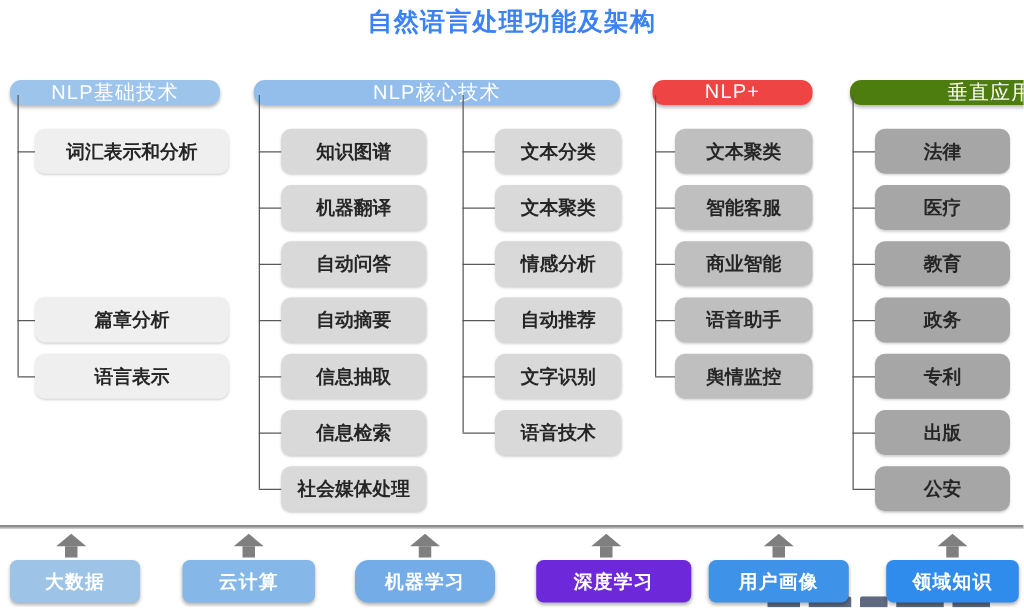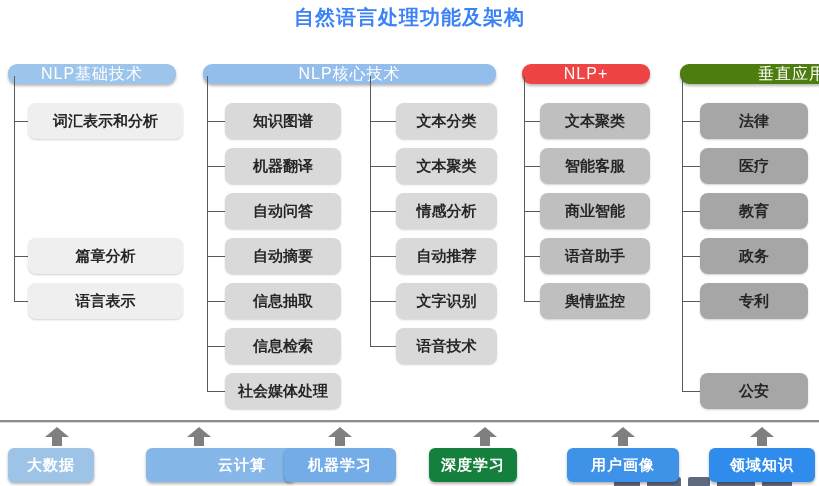--- a/index.html
+++ b/index.html
@@ -55,24 +55,24 @@
   .arrow{position:absolute;top:427px;width:24px;height:19px;}
   .arrow .head{width:0;height:0;border-left:12px solid transparent;border-right:12px solid transparent;border-bottom:10px solid #7f7f7f;}
   .arrow .stem{width:10px;height:9px;background:#7f7f7f;margin:0 auto;}
   .a0{left:45px}.a1{left:187px}.a2{left:328px}.a3{left:473px}.a4{left:611px}.a5{left:750px}
   
   .fbox{
     position:absolute;top:448px;height:34px;border-radius:6px;color:#fff;z-index:2;
     font-weight:bold;font-size:15px;display:flex;align-items:center;justify-content:center;
     box-shadow:0 2px 3px rgba(0,0,0,.3);letter-spacing:1px;
   }
-  .f0{left:8px;width:86px;background:#9DC3E6;}
-  .f1{left:146px;width:106px;background:#85B7E8;padding-left:43px;}
-  .f2{left:284px;width:112px;background:#74ACE8;}
-  .f3{left:429px;width:88px;background:#15803d;}
+  .f0{left:8px;width:104px;background:#9DC3E6;}
+  .f1{left:146px;width:106px;background:#85B7E8;}
+  .f2{left:284px;width:112px;background:#74ACE8;border-radius:11px;}
+  .f3{left:429px;width:124px;background:#6d28d9;}
   .f4{left:567px;width:112px;background:#3E92E8;}
   .f5{left:709px;width:106px;background:#2F8CEC;}
   
   .watermark{position:absolute;right:2px;bottom:0;width:210px;height:9px;overflow:hidden;z-index:1;opacity:.85;}
   .watermark span{display:inline-block;background:#44506a;height:14px;border-radius:2px;margin-left:7px;vertical-align:top;}
   .wm1{width:26px}.wm2{width:34px}.wm3{width:22px}.wm4{width:38px}.wm5{width:30px}
 </style>
 </head>
 <body>
 
@@ -114,20 +114,21 @@
   <div class="node c3 row1">智能客服</div>
   <div class="node c3 row2">商业智能</div>
   <div class="node c3 row3">语音助手</div>
   <div class="node c3 row4">舆情监控</div>
 
   <div class="node c4 row0">法律</div>
   <div class="node c4 row1">医疗</div>
   <div class="node c4 row2">教育</div>
   <div class="node c4 row3">政务</div>
   <div class="node c4 row4">专利</div>
+  <div class="node c4 row5">出版</div>
   <div class="node c4 row6">公安</div>
 
   <div class="divider"></div>
 
   <div class="arrow a0">
       <div class="head"></div>
       <div class="stem"></div>
     </div>
   <div class="arrow a1">
       <div class="head"></div>

